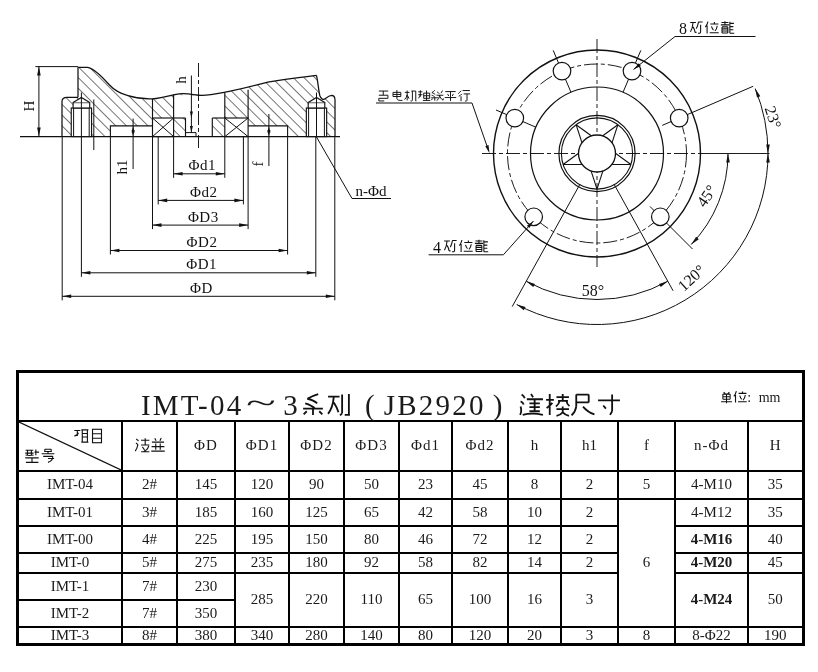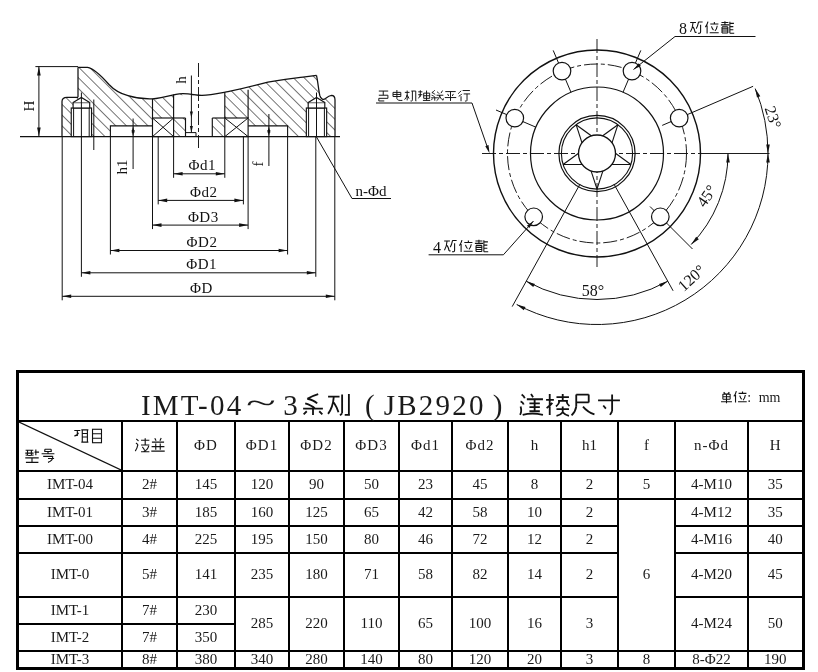--- a/index.html
+++ b/index.html
@@ -1,20 +1,20 @@
 <!DOCTYPE html>
 <html><head>
 <meta charset="utf-8">
 <style>
 html,body{margin:0;padding:0;background:#fff;width:818px;height:672px;overflow:hidden;}
 body{font-family:"Liberation Serif",serif;color:#1a1a1a;position:relative;}
 #draw{position:absolute;left:0;top:0;}
 #tbl{position:absolute;left:16px;top:369.5px;border-collapse:collapse;table-layout:fixed;border:3px solid #000;}
 #tbl td{border:2px solid #000;text-align:center;vertical-align:middle;font-size:15px;font-family:"Liberation Serif",serif;padding:0;line-height:1;}
-#tbl td.noL{border-left:none;}
+#tbl td.noL{border-left:none;font-weight:bold;}
 .cjk{display:inline-block;vertical-align:-2px;}
 .cjkT{display:inline-block;vertical-align:-3px;}
 </style>
 </head>
 <body>
 <svg width="0" height="0" style="position:absolute">
 <defs>
 <g id="k_mu">
         <rect x="22" y="8" width="56" height="84" fill="none"></rect>
         <path d="M22,36 H78 M22,64 H78"></path>
@@ -395,27 +395,27 @@
         <td>195</td>
         <td>150</td>
         <td>80</td>
         <td>46</td>
         <td>72</td>
         <td>12</td>
         <td>2</td>
         <td class="noL">4-M16</td>
         <td>40</td>
       </tr>
-<tr style="height:44px">
+<tr style="height:20px">
         <td>IMT-0</td>
         <td>5#</td>
-        <td>141</td>
+        <td>275</td>
         <td>235</td>
         <td>180</td>
-        <td>71</td>
+        <td>92</td>
         <td>58</td>
         <td>82</td>
         <td>14</td>
         <td>2</td>
         <td class="noL">4-M20</td>
         <td>45</td>
       </tr>
 <tr style="height:27px">
         <td>IMT-1</td>
         <td>7#</td>

